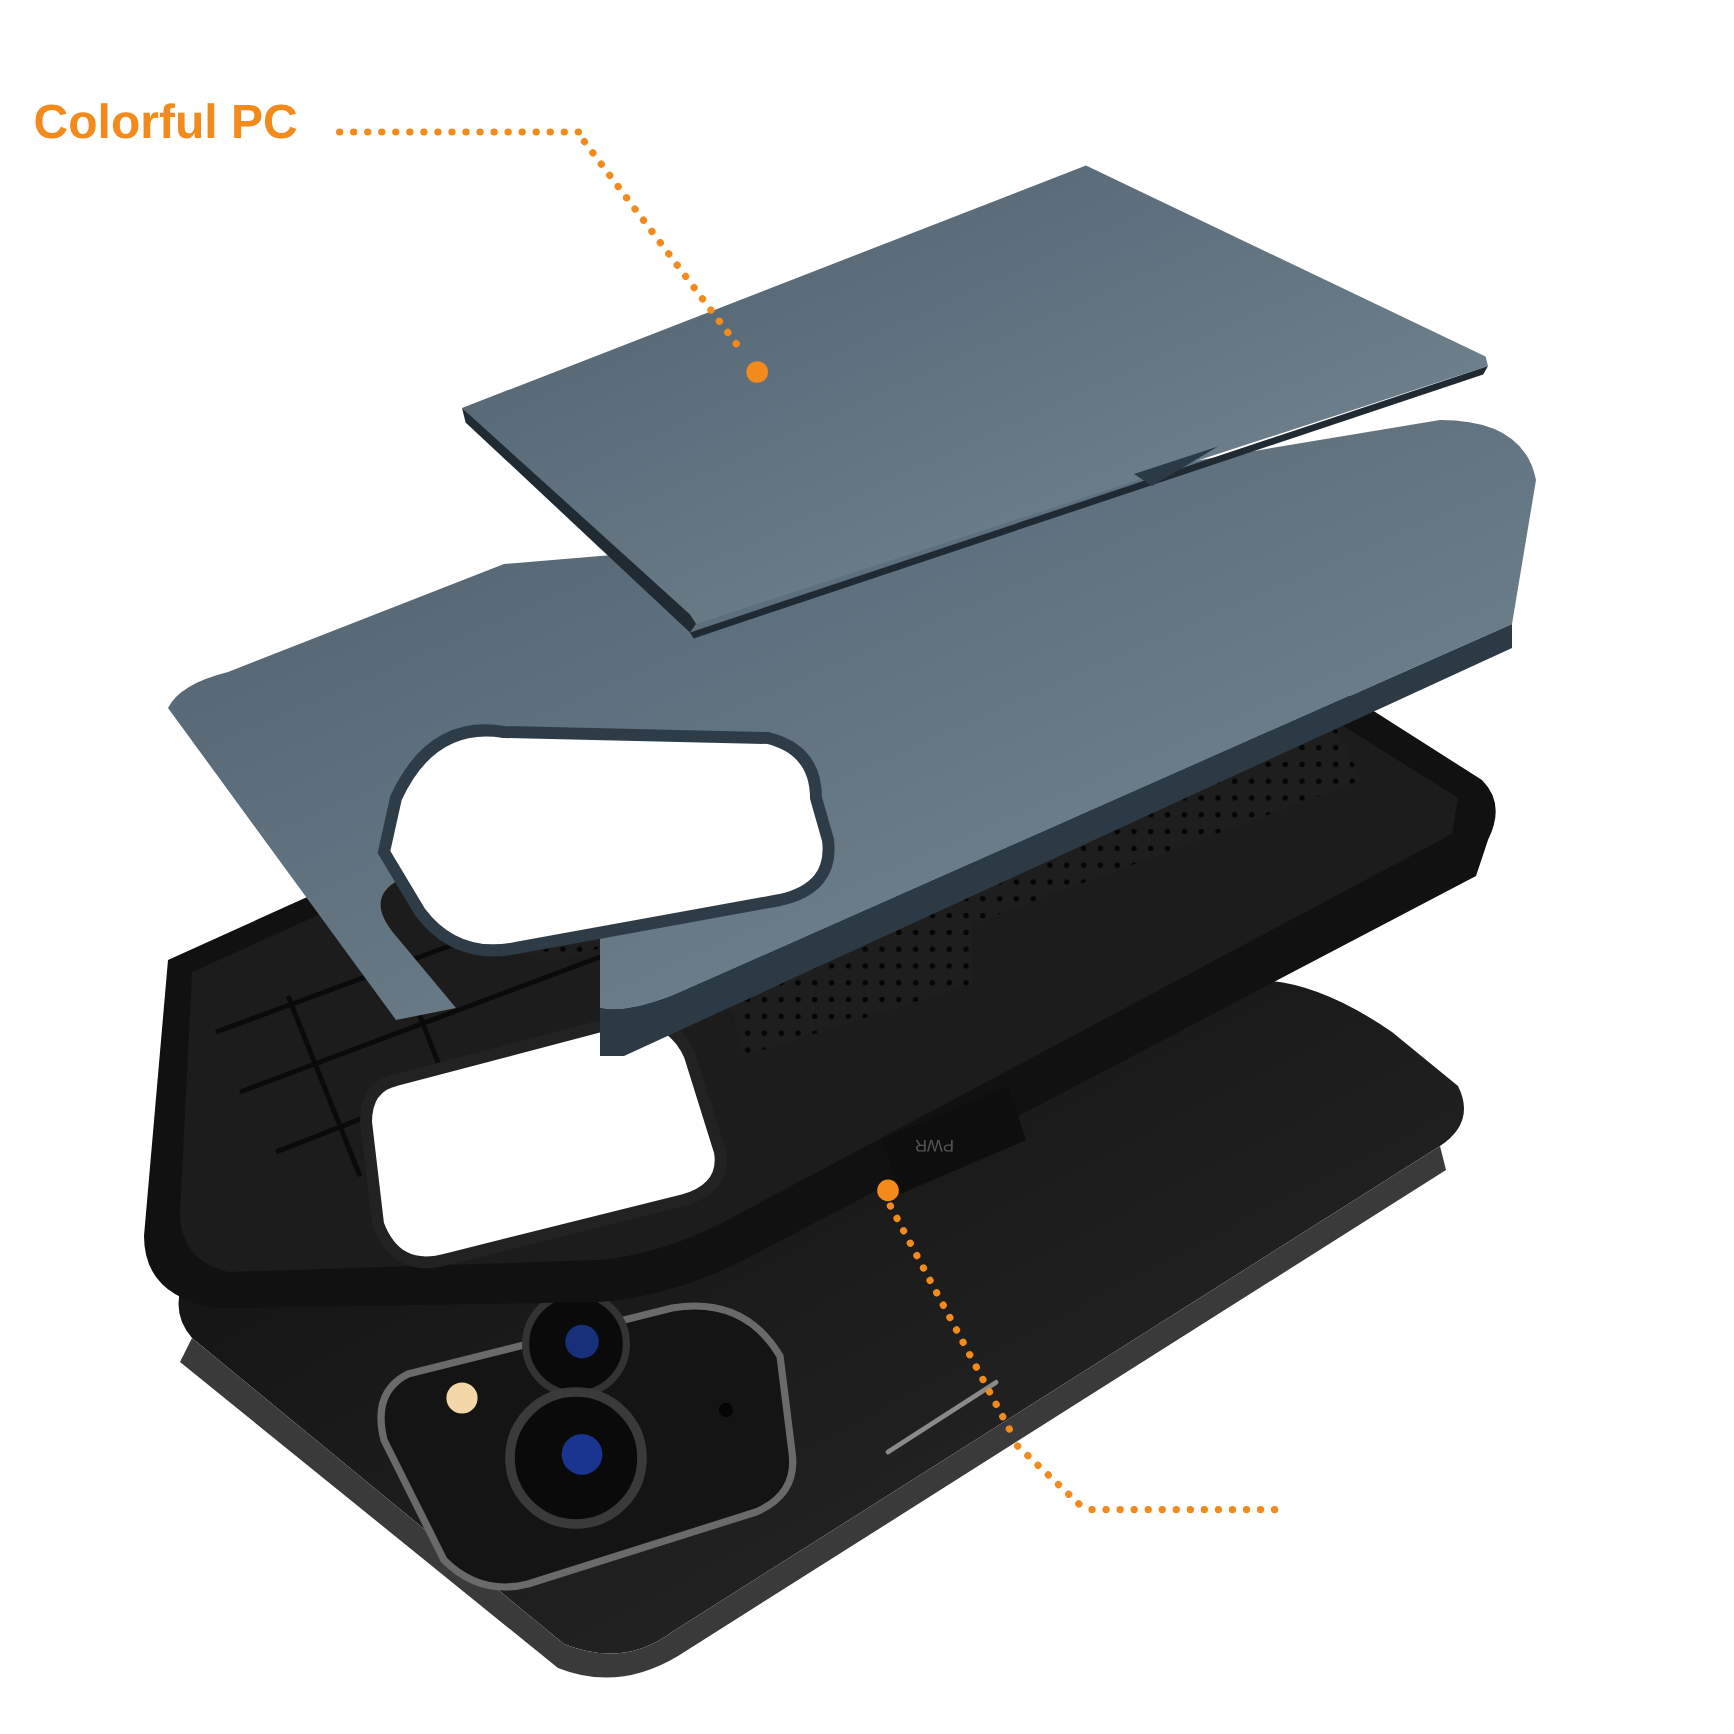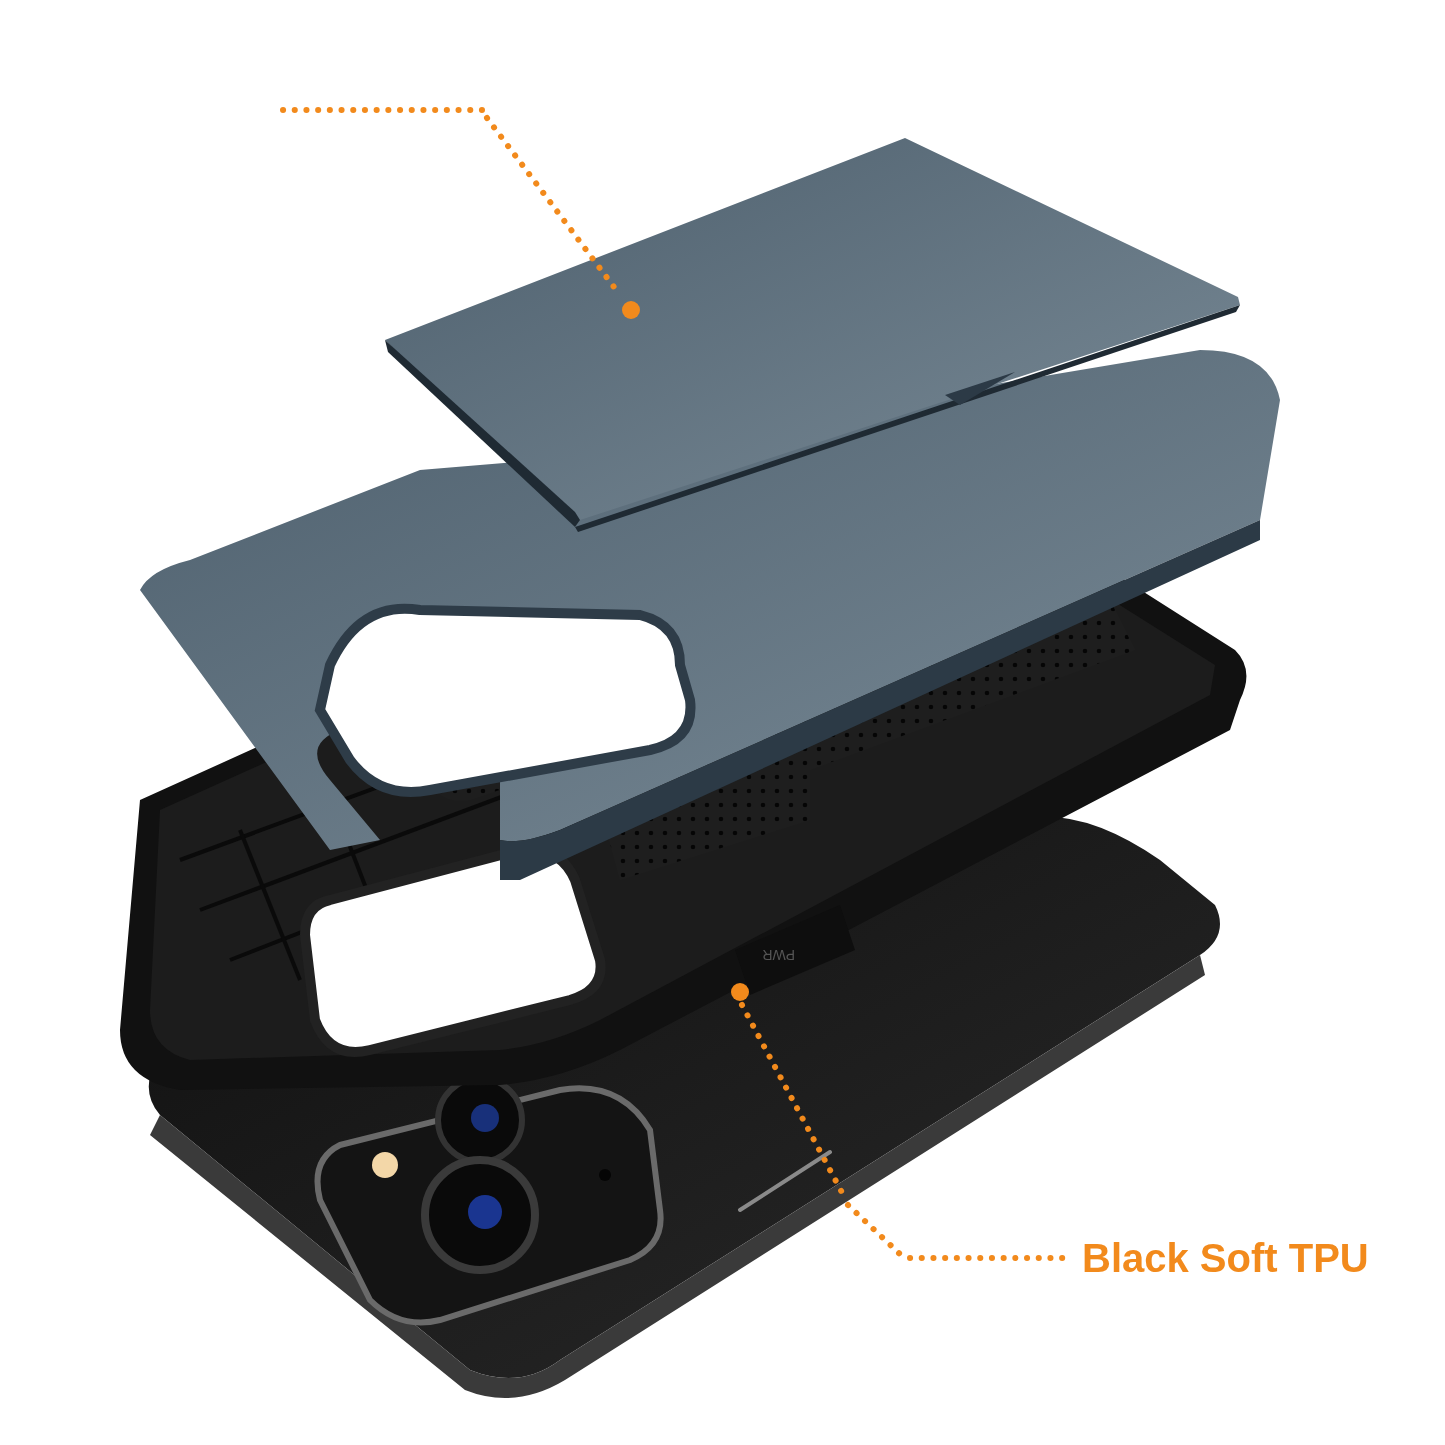--- a/index.html
+++ b/index.html
@@ -95,14 +95,14 @@
       <circle cx="631" cy="310" r="9"></circle>
     </g>
     <g fill="#f28a1c">
       <circle cx="740" cy="992" r="9"></circle>
       <line x1="742" y1="1005" x2="846" y2="1200" stroke="#f28a1c" stroke-width="6" stroke-dasharray="0.1 11.6" stroke-linecap="round"></line>
       <line x1="848" y1="1205" x2="902" y2="1256" stroke="#f28a1c" stroke-width="6" stroke-dasharray="0.1 11.6" stroke-linecap="round"></line>
       <line x1="910" y1="1258" x2="1068" y2="1258" stroke="#f28a1c" stroke-width="6" stroke-dasharray="0.1 11.6" stroke-linecap="round"></line>
     </g>
   </svg>
 
-  <div id="label-tpu" class="label">Black Soft TPU</div>
+  <div id="label-pc" class="label">Colorful PC</div>
 </div>
 
 </body></html>

